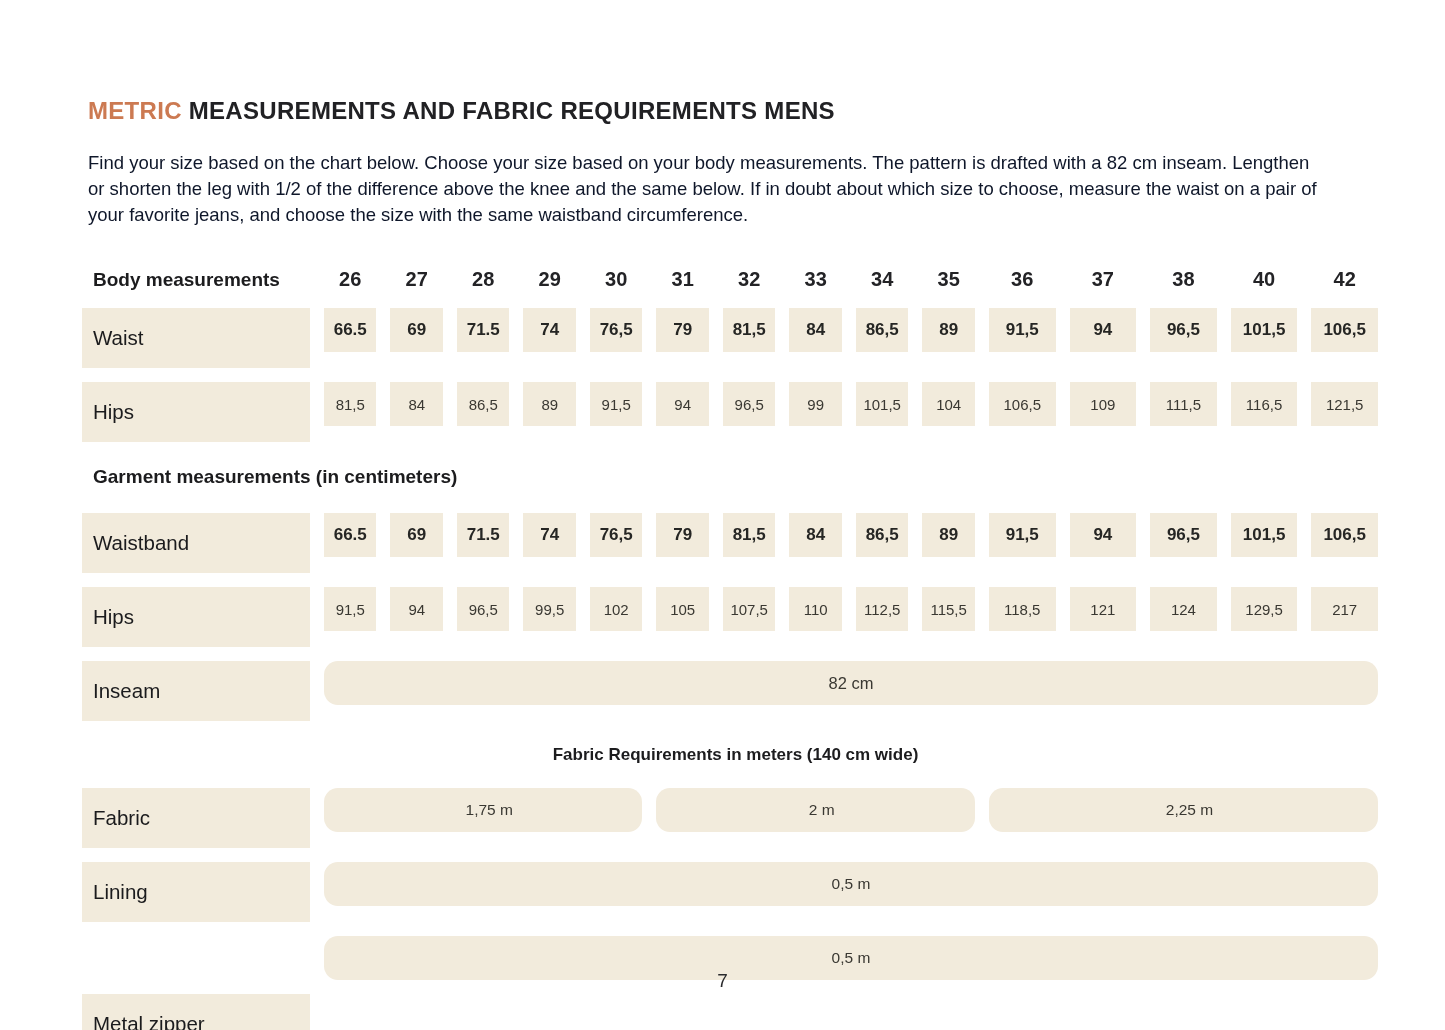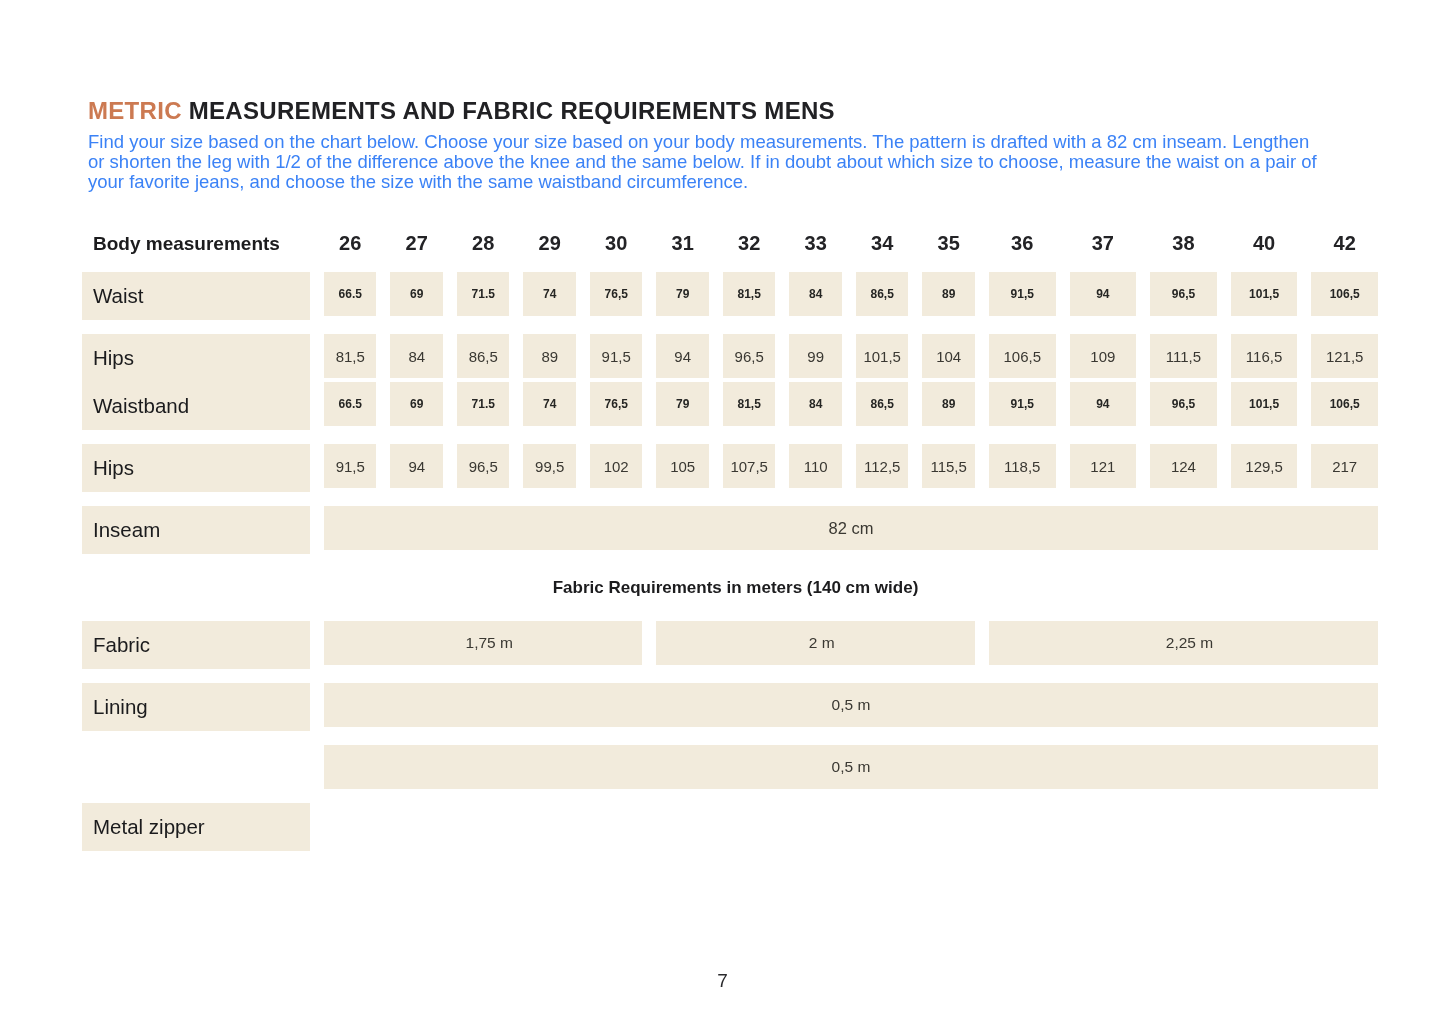--- a/index.html
+++ b/index.html
@@ -25,25 +25,25 @@
   .title {
     margin: 0 0 0 6px;
     font-size: 24px;
     line-height: 28px;
     font-weight: 700;
     letter-spacing: 0.3px;
     color: #212124;
   }
   .title .accent { color: #cc7a52; }
   .intro {
-    margin: 7px 0 0 6px;
+    margin: 25px 0 0 6px;
     max-width: 1230px;
     font-size: 18.5px;
-    line-height: 20px;
-    color: #3b82f6;
+    line-height: 26px;
+    color: #0f172a;
   }
   .grid {
     display: grid;
     grid-template-columns: 228px repeat(10, 58fr) repeat(5, 73.6fr);
     column-gap: 8px;
     row-gap: 9px;
     gap: 14px;
   }
   .hdr-row {
     margin-top: 40px;
@@ -57,43 +57,43 @@
     color: #1c1c1e;
   }
   .size-col {
     font-size: 20px;
     font-weight: 700;
     text-align: center;
     color: #232326;
   }
   .rowlabel {
     background: #f2ebdc;
-    height: 48px;
+    height: 60px;
     display: flex;
     align-items: center;
     padding-left: 11px;
     box-sizing: border-box;
     font-size: 20.5px;
     color: #1b1b1d;
   }
   .cell {
     background: #f2ebdc;
     height: 44px;
     display: flex;
     align-items: center;
     justify-content: center;
     font-size: 15px;
     color: #3a3832;
   }
   .cell.primary {
-    font-size: 12px;
+    font-size: 17px;
     font-weight: 600;
     color: #262624;
   }
-  .cell.wide { font-size: 15.5px; }
+  .cell.wide { font-size: 15.5px; border-radius: 14px; }
   .cell.inseam-val { font-size: 16.5px; }
   .span15 { grid-column: 2 / -1; }
   .span5 { grid-column: span 5; padding-left: 12px; }
   .section-heading {
     margin: 24px 0 25px 11px;
     font-size: 19px;
     font-weight: 700;
     color: #1c1c1e;
   }
   .fabric-heading {
@@ -171,20 +171,21 @@
       <div class="cell">99</div>
       <div class="cell">101,5</div>
       <div class="cell">104</div>
       <div class="cell">106,5</div>
       <div class="cell">109</div>
       <div class="cell">111,5</div>
       <div class="cell">116,5</div>
       <div class="cell">121,5</div>
     </div>
 
+    <h2 class="section-heading">Garment measurements (in centimeters)</h2>
 
     <div class="grid">
       <div class="rowlabel">Waistband</div>
       <div class="cell primary">66.5</div>
       <div class="cell primary">69</div>
       <div class="cell primary">71.5</div>
       <div class="cell primary">74</div>
       <div class="cell primary">76,5</div>
       <div class="cell primary">79</div>
       <div class="cell primary">81,5</div>

